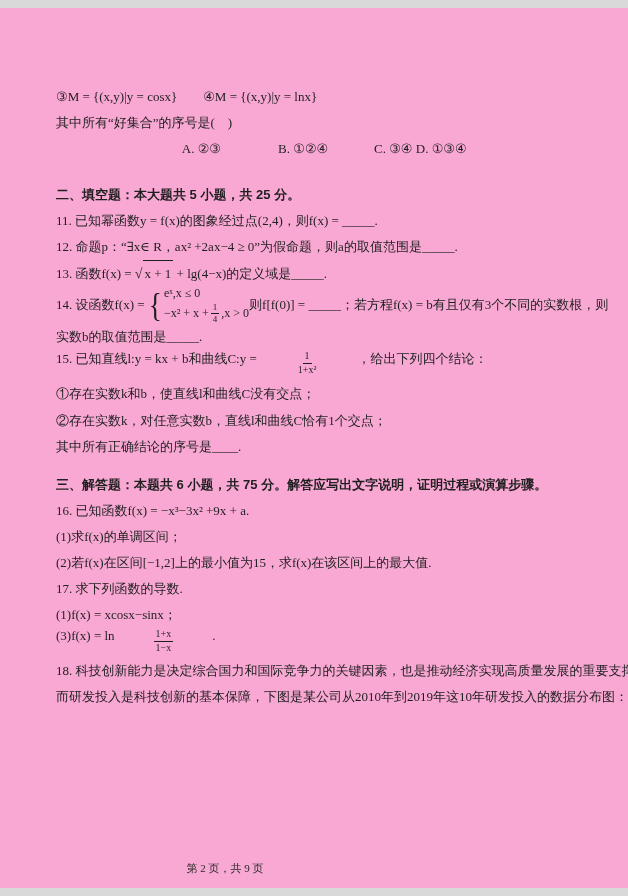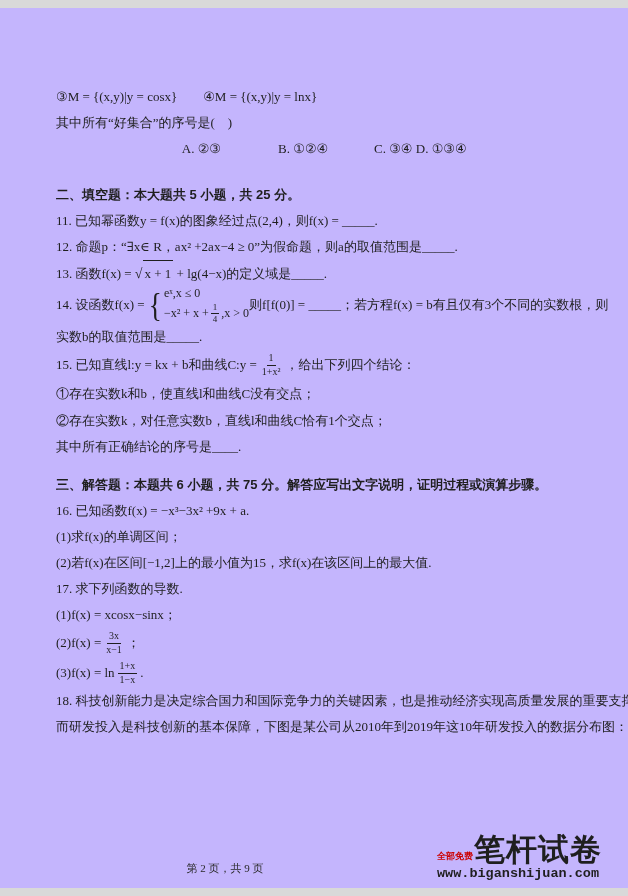--- a/index.html
+++ b/index.html
@@ -6,41 +6,42 @@
   html, body { margin: 0; padding: 0; }
   body {
     width: 628px; height: 896px;
     background: #d9d9d9;
     font-family: "Liberation Serif", "DejaVu Serif", serif;
     overflow: hidden;
   }
   .page {
     position: absolute; top: 8px; left: 0;
     width: 628px; height: 880px;
-    background: #c4b5fd;
+    background: #f9a8d4;
     color: #1f1f1f;
     overflow: hidden;
   }
   .content {
     padding: 76px 44px 0 56px;
     font-size: 13px;
   }
   .line {
     height: 26px; line-height: 26px;
     white-space: nowrap;
   }
   .line-tall {
     height: 38px;
     display: flex; align-items: center;
     white-space: nowrap;
   }
   .line-frac {
     height: 30px;
-    display: flex; align-items: center;
+    display: flex; 
     white-space: nowrap;
+    gap: 36px;
   }
   .line-item { height: 27px; line-height: 27px; white-space: nowrap; }
   .section-title {
     font-family: "Liberation Sans", "DejaVu Sans", sans-serif;
     font-weight: bold;
     height: 26px; line-height: 26px;
     white-space: nowrap;
   }
   .sec2 { margin-top: 20px; }
   .sec3 { margin-top: 12px; }
@@ -163,42 +164,27 @@
 
     <div class="section-title sec3">三、解答题：本题共 6 小题，共 75 分。解答应写出文字说明，证明过程或演算步骤。</div>
 
     <div class="line">16. 已知函数f(x) = −x³−3x² +9x + a.</div>
     <div class="line">(1)求f(x)的单调区间；</div>
     <div class="line">(2)若f(x)在区间[−1,2]上的最小值为15，求f(x)在该区间上的最大值.</div>
 
     <div class="line">17. 求下列函数的导数.</div>
     <div class="line">(1)f(x) = xcosx−sinx；</div>
     <div class="line-frac">
-      <span>(2)f(x) = </span>
-      <span class="frac">
-        <span class="num">3x</span>
-        <span class="den">x−1</span>
-      </span>
-      <span>；</span>
-    </div>
-    <div class="line-frac">
       <span>(3)f(x) = ln</span>
       <span class="frac">
         <span class="num">1+x</span>
         <span class="den">1−x</span>
       </span>
       <span>.</span>
     </div>
 
     <div class="line">18. 科技创新能力是决定综合国力和国际竞争力的关键因素，也是推动经济实现高质量发展的重要支撑，</div>
     <div class="line">而研发投入是科技创新的基本保障，下图是某公司从2010年到2019年这10年研发投入的数据分布图：</div>
 
   </div>
 
   <div class="page-info">第 2 页，共 9 页</div>
-  <div class="logo">
-    <div class="logo-top">
-      <span class="logo-tag">全部免费</span>
-      <span class="logo-title">笔杆试卷</span>
-    </div>
-    <div class="logo-url">www.biganshijuan.com</div>
-  </div>
 </div>
 
 </body></html>

